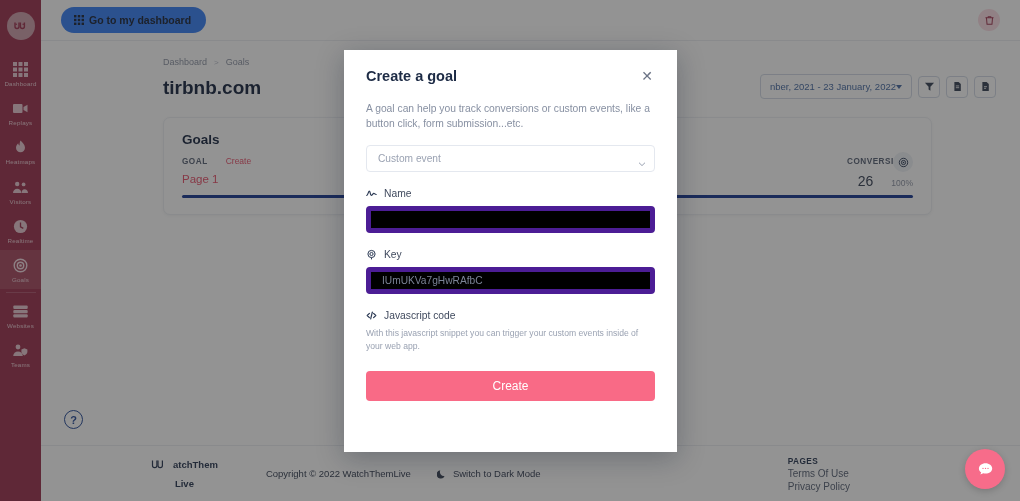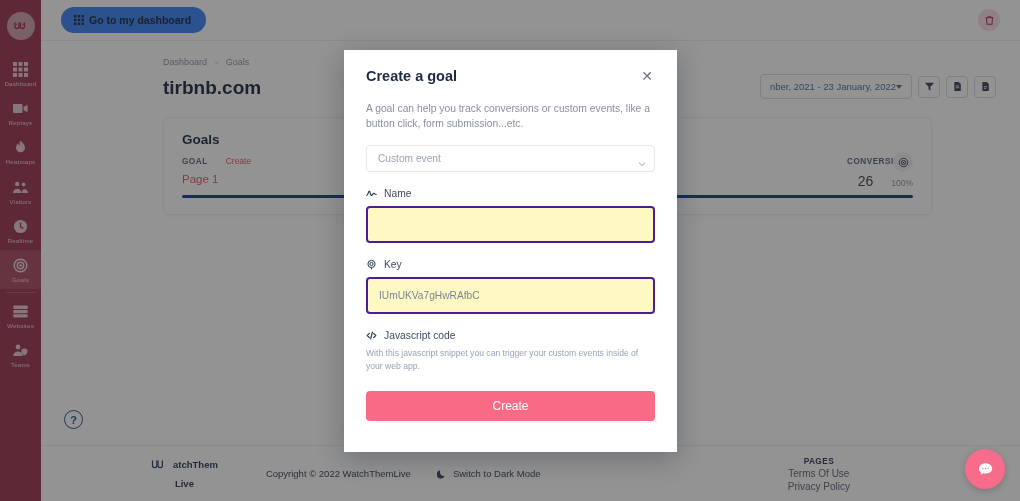--- a/index.html
+++ b/index.html
@@ -163,21 +163,21 @@
   .f-logo .wtl { display:flex; align-items:center; gap:2px; }
   .f-logo svg { width: 20px; height: 11px; display:block; }
   .f-logo .t1 { font-size: 9.5px; font-weight: 700; color: #2d3b55; }
   .f-logo .t2 { font-size: 9.5px; font-weight: 700; color: #2d3b55; }
   .f-copy { margin-left: 48px; font-size: 9.5px; color: #3c4659; }
   .f-dark {
     margin-left: 26px; display: flex; align-items: center; gap: 6px;
     font-size: 9.5px; color: #3c4659; cursor: pointer;
   }
   .f-dark svg { width: 10px; height: 10px; display:block; }
-  .f-pages { margin-left: auto; margin-right: 150px; display: flex; flex-direction: column; gap: 2px; text-align: center; }
+  .f-pages { margin-left: auto; margin-right: 150px; display: flex; flex-direction: column; gap: 2px; }
   .f-pages .h { font-size: 8.3px; font-weight: 700; color: #2d3b55; letter-spacing: .4px; }
   .f-pages a { font-size: 10px; color: #5c6679; text-decoration: none; cursor: pointer; }
 
   .chat-fab {
     position: absolute; right: 15px; bottom: 12px;
     width: 40px; height: 40px; border-radius: 50%;
     background: #f76c8a;
     display: flex; align-items: center; justify-content: center;
     cursor: pointer; z-index: 30;
     box-shadow: 0 2px 7px rgba(0,0,0,.18);
@@ -225,23 +225,23 @@
   .select-chevron {
     position: absolute; right: 9px; top: 9px;
     width: 8px; height: 8px; pointer-events: none;
   }
   .field-label {
     display: flex; align-items: center; gap: 7px;
     margin-top: 16px; font-size: 10.3px; color: #404a5e; font-weight: 400;
   }
   .field-label svg { width: 11px; height: 11px; display:block; flex: 0 0 auto; }
   .form-input {
-    width: 100%; height: 37px; margin-top: 7px;
-    border: 2px solid #4c1d95; border-radius: 4px;
-    background: #fef9c3; color: #7b8496;
+    width: 100%; height: 27px; margin-top: 7px;
+    border: 5px solid #4c1d95; border-radius: 4px;
+    background: #000000; color: #7b8496;
     font-size: 10.2px; font-family: "Liberation Sans", sans-serif;
     padding: 0 11px; outline: none;
   }
   .code-box {
     width: 100%; height: 27px; margin-top: 7px;
     border: 1px solid #e9ecf2; border-radius: 4px;
     background: #f3f5f9; color: #4a5468;
     font-size: 10.2px;
     display: flex; align-items: center; padding: 0 11px;
     cursor: text;

